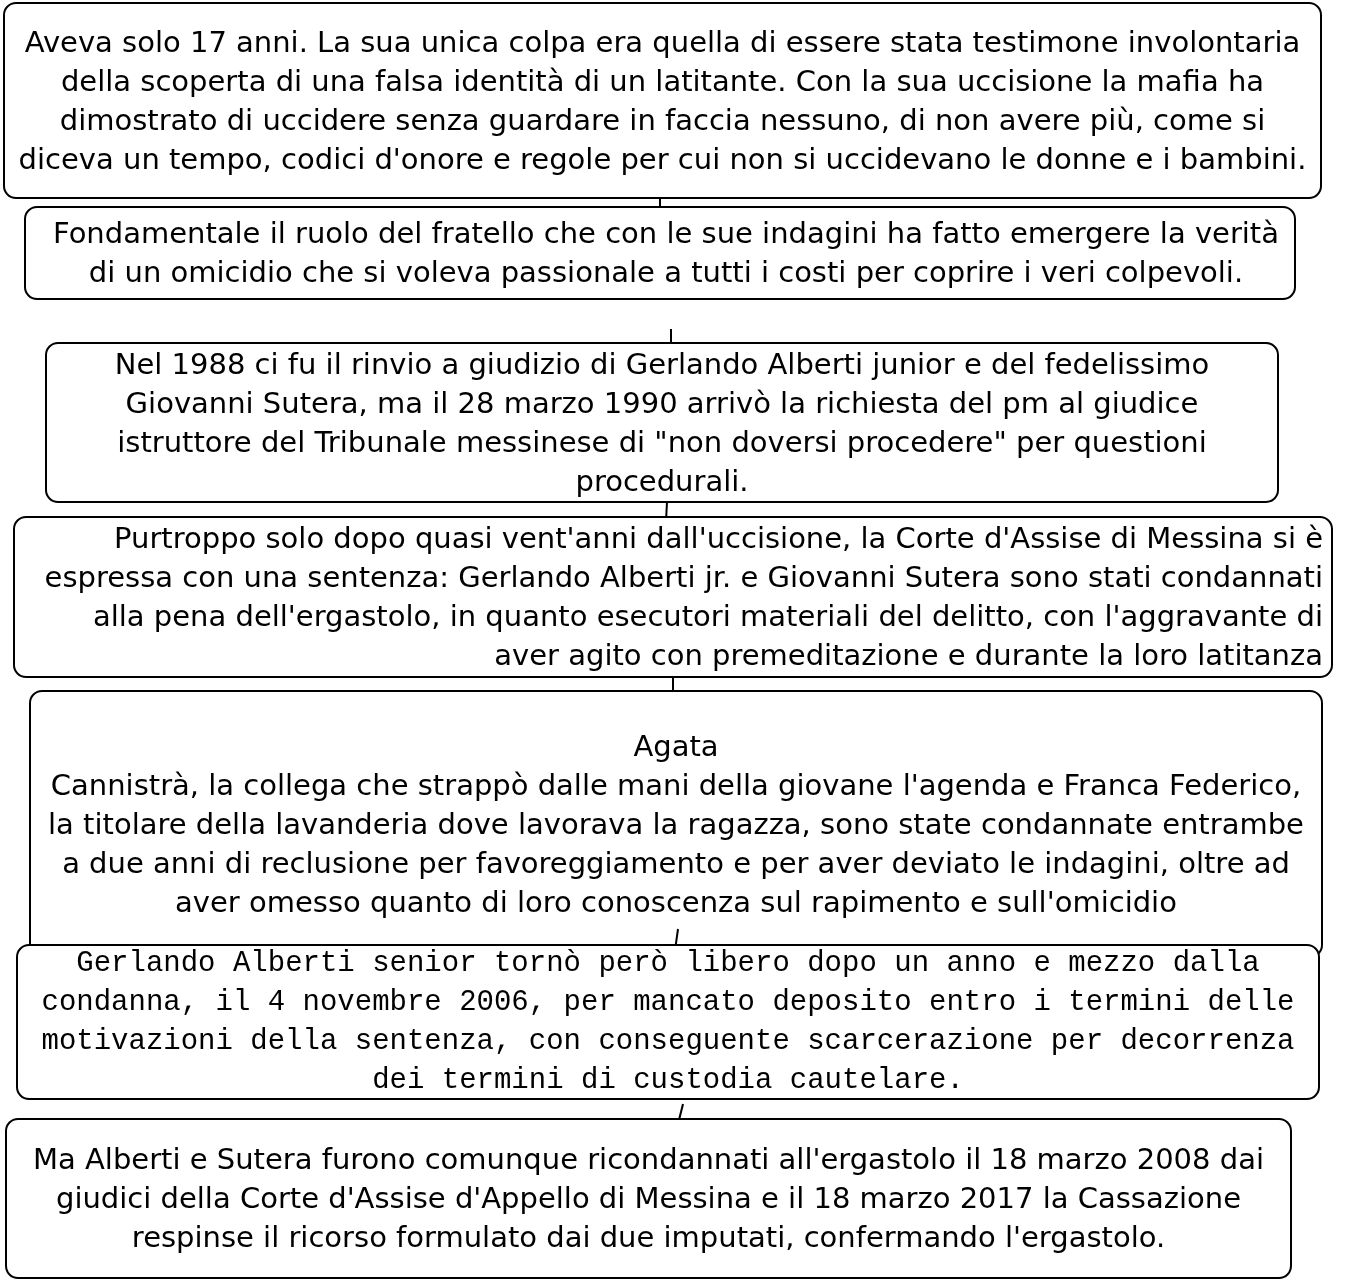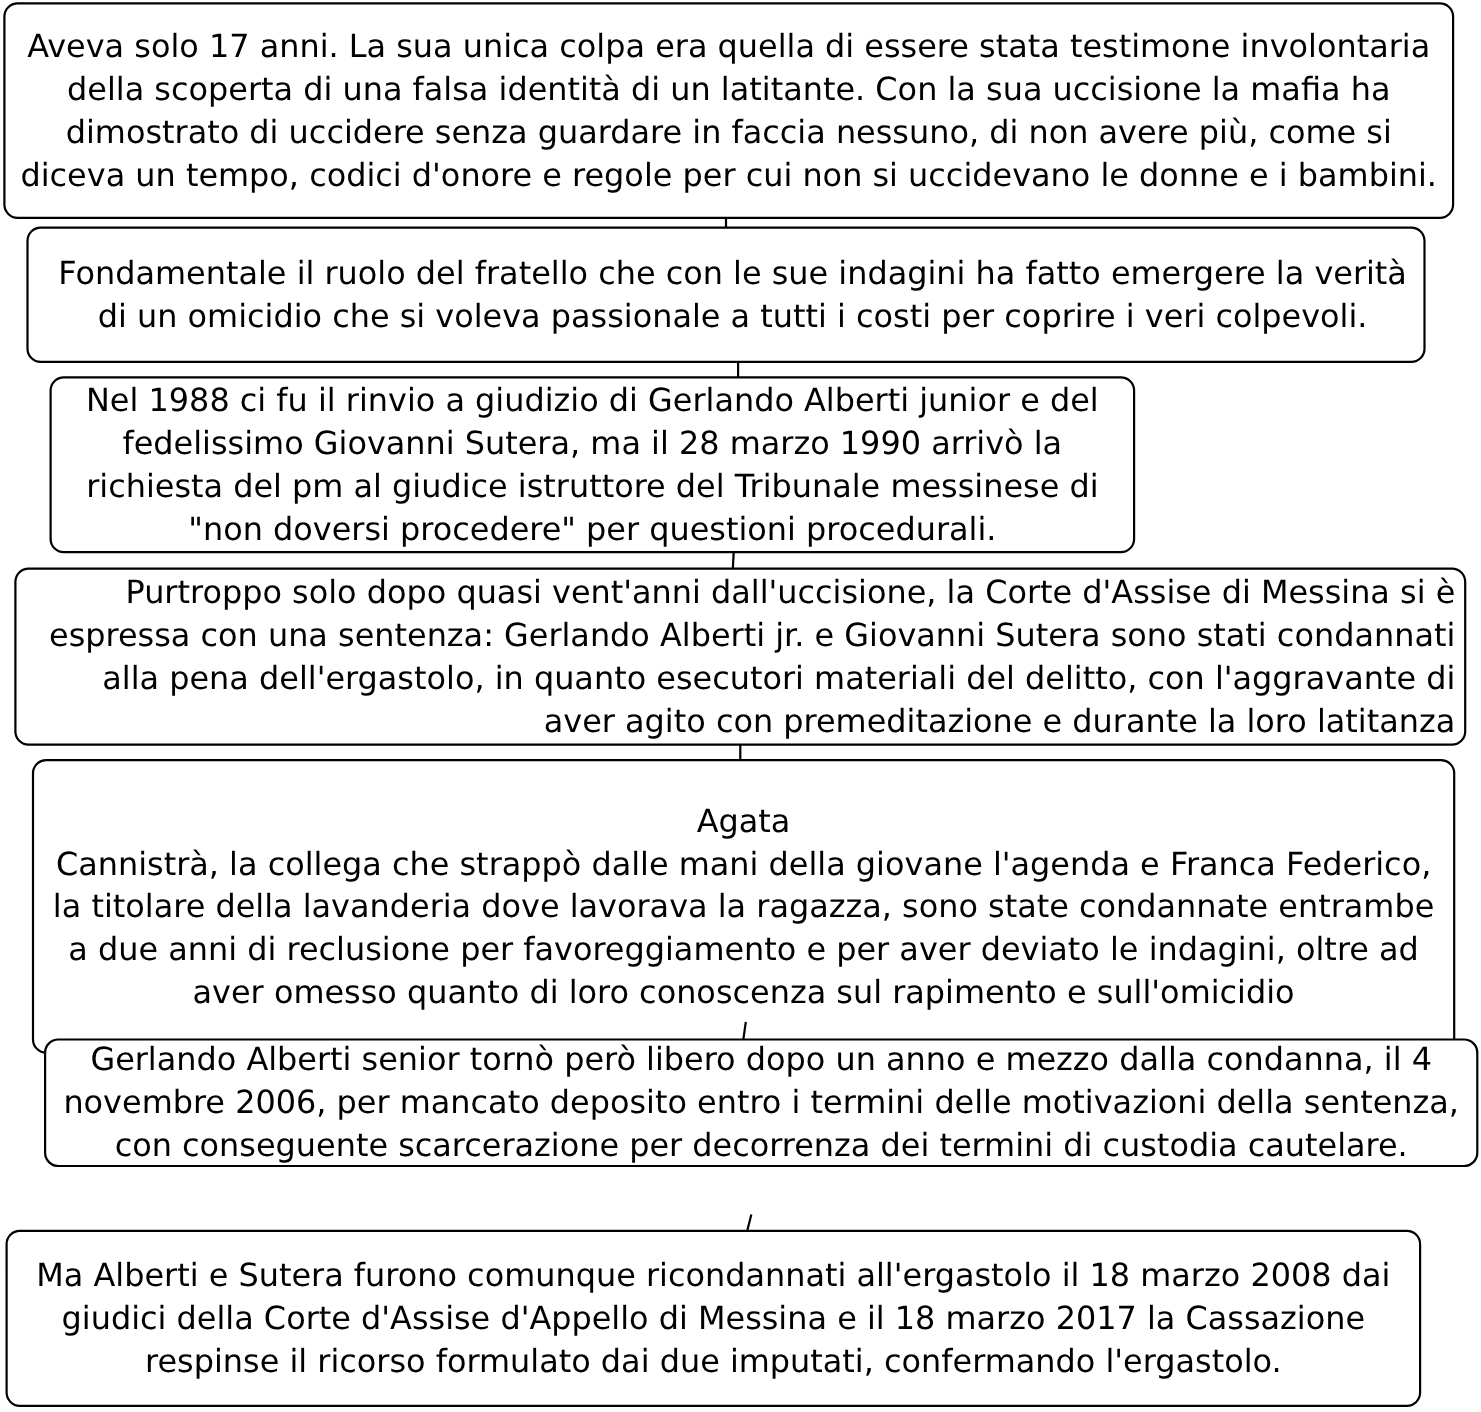--- a/index.html
+++ b/index.html
@@ -33,25 +33,25 @@
     overflow: hidden;
   }
   .connector {
     position: absolute;
     width: 2px;
     background: #000000;
     transform-origin: top center;
   }
   
   #n1 { left: 3px;  top: 2px;    width: 1319px; height: 197px; }
-  #n2 { left: 24px; top: 206px;  width: 1272px; height: 124px; padding-left: 20px; }
-  #n3 { left: 45px; top: 342px;  width: 987px; height: 161px; }
+  #n2 { left: 24px; top: 206px;  width: 1272px; height: 94px; padding-left: 20px; }
+  #n3 { left: 45px; top: 342px;  width: 1234px; height: 161px; }
   #n4 { left: 13px; top: 516px;  width: 1320px; height: 162px; text-align: right; }
   #n5 { left: 29px; top: 690px;  width: 1294px; height: 268px; }
-  #n6 { left: 40px; top: 944px;  width: 1304px; height: 117px; }
+  #n6 { left: 16px; top: 944px;  width: 1304px; height: 156px; font-family: Liberation Mono, monospace; }
   #n7 { left: 5px;  top: 1118px; width: 1287px; height: 161px; }
   
   #c1 { left: 659px; top: 198px;  height: 9px;  }
   #c2 { left: 670px; top: 329px;  height: 14px; }
   #c3 { left: 666px; top: 502px;  height: 15px; transform: rotate(3deg); }
   #c4 { left: 672px; top: 677px;  height: 14px; }
   #c5 { left: 677px; top: 929px;  height: 16px; transform: rotate(8deg); }
   #c6 { left: 682px; top: 1104px; height: 16px; transform: rotate(14deg); }
 </style>
 </head>

